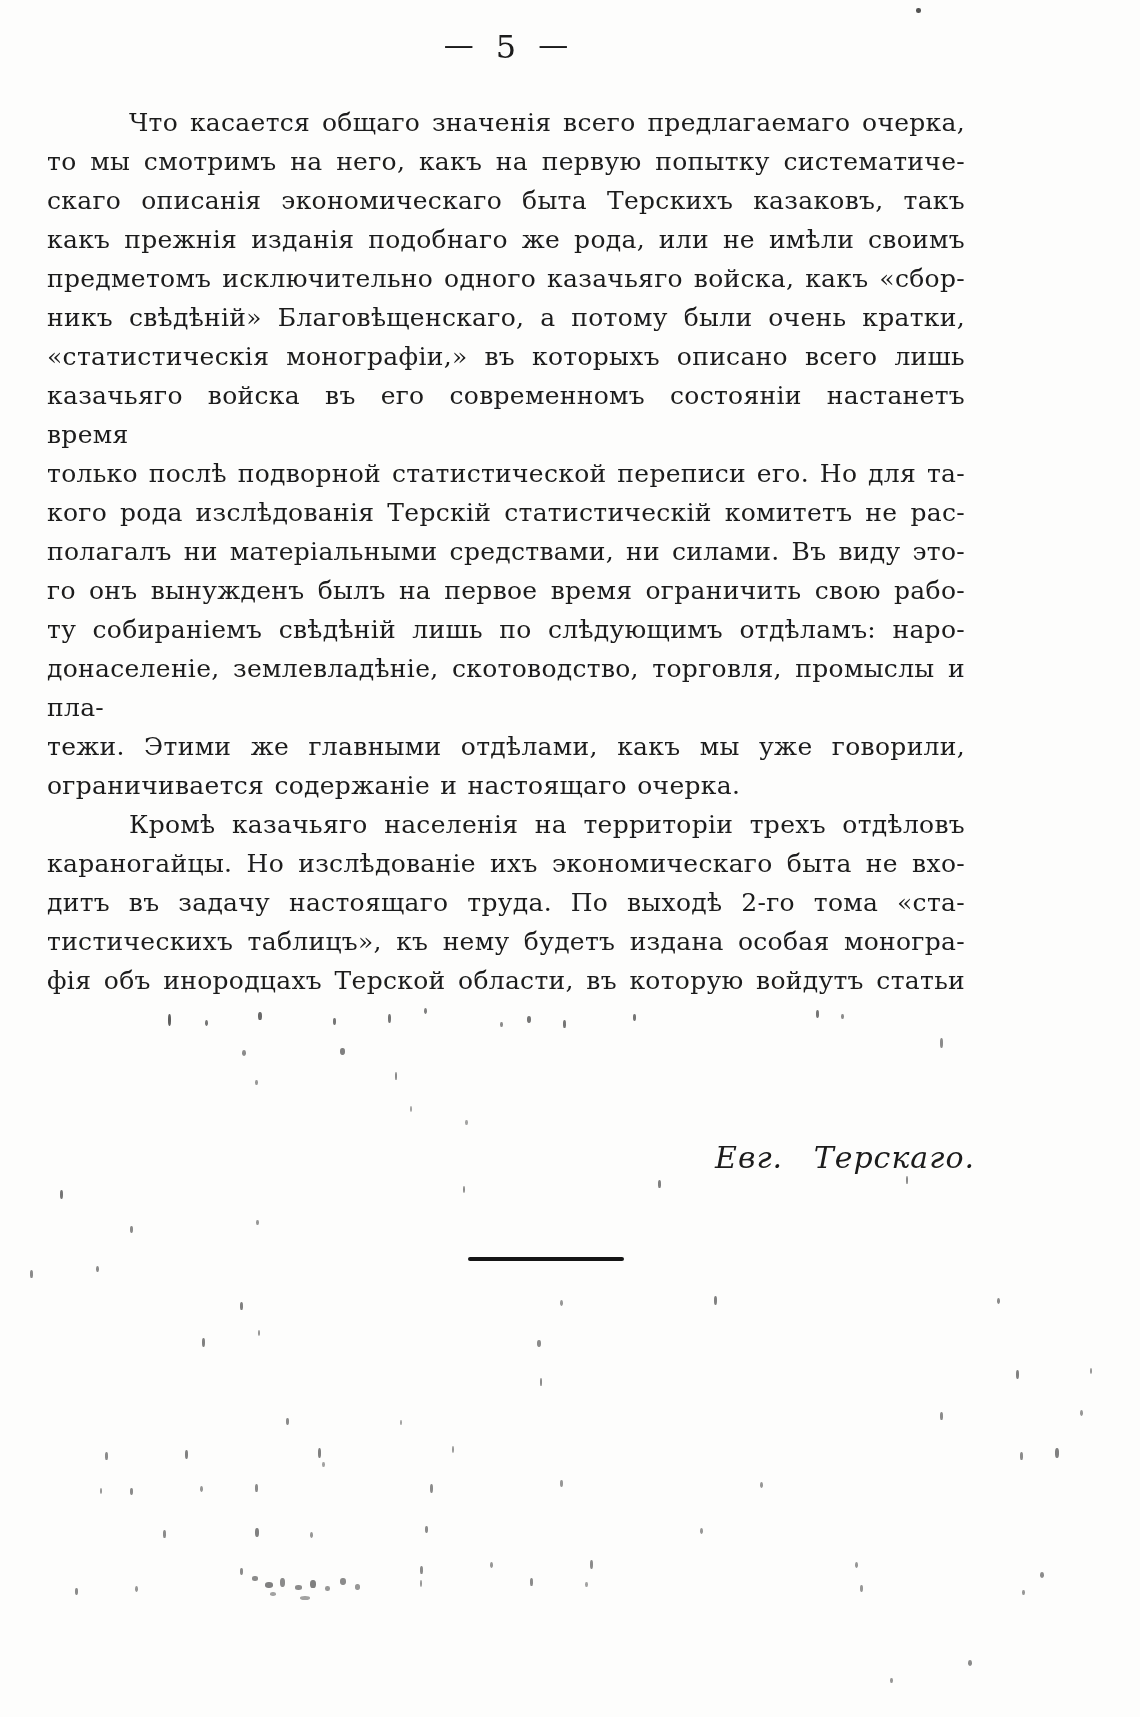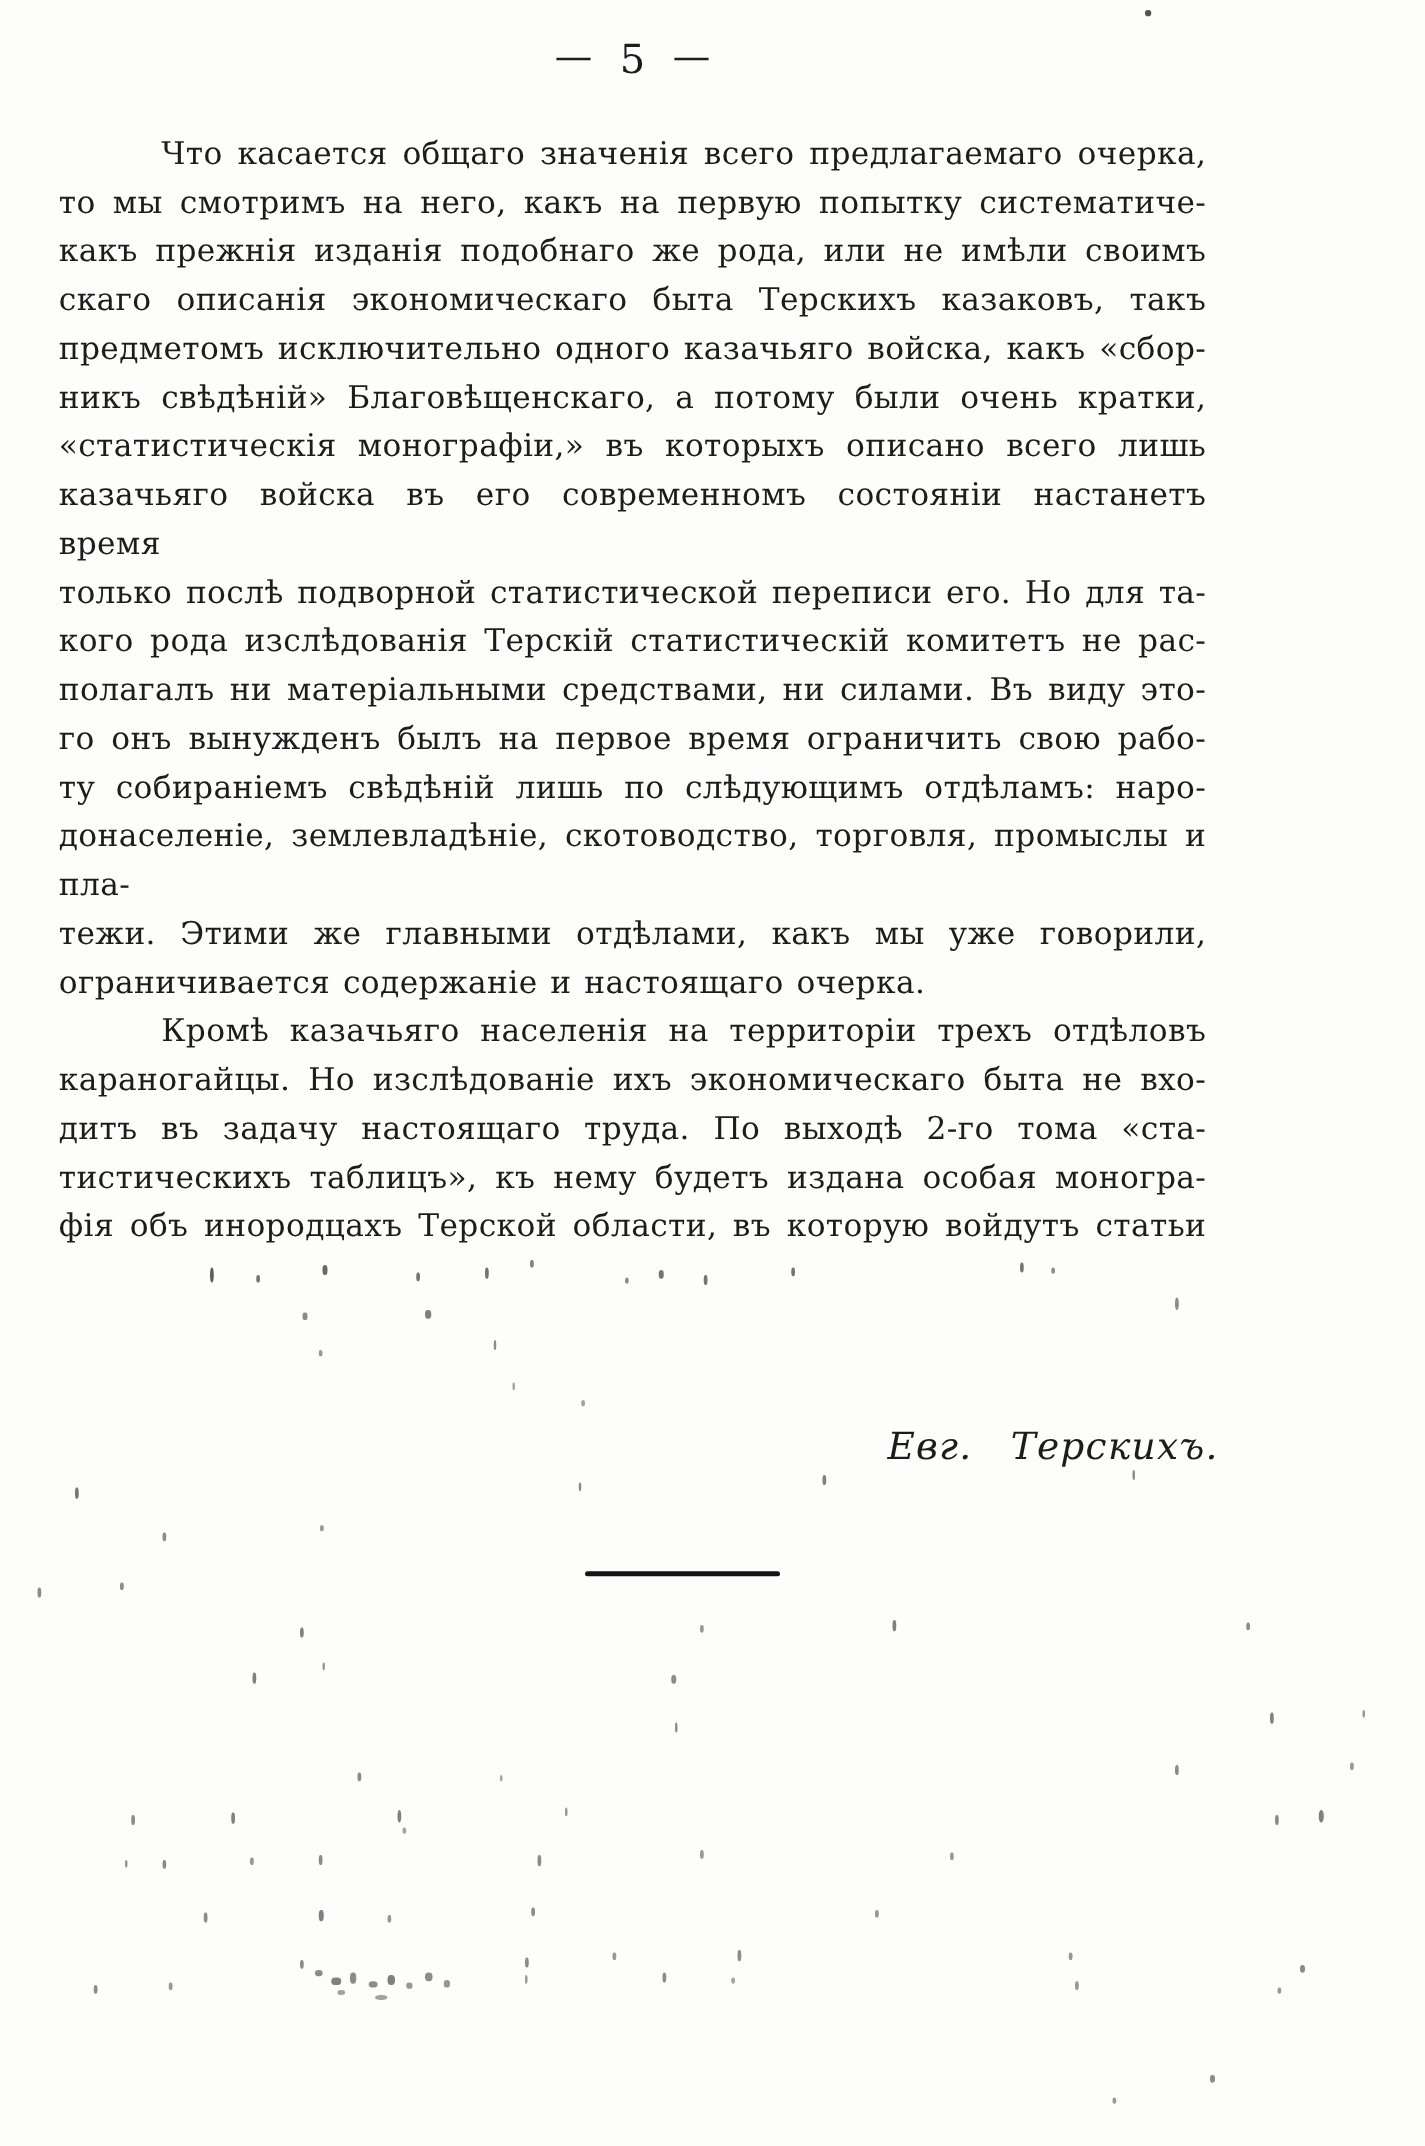--- a/index.html
+++ b/index.html
@@ -67,22 +67,22 @@
 <div class="page">
 
   <header class="page-header">
     <span class="dash">—</span><span class="page-num">5</span><span class="dash">—</span>
   </header>
 
   <main class="text-block">
       <div class="paragraph">
         <div class="line para-first">Что касается общаго значенія всего предлагаемаго очерка,</div>
         <div class="line">то мы смотримъ на него, какъ на первую попытку систематиче-</div>
+        <div class="line">скаго описанія экономическаго быта Терскихъ казаковъ, такъ</div>
         <div class="line">какъ прежнія изданія подобнаго же рода, или не имѣли своимъ</div>
-        <div class="line">скаго описанія экономическаго быта Терскихъ казаковъ, такъ</div>
         <div class="line">предметомъ исключительно одного казачьяго войска, какъ «сбор-</div>
         <div class="line">никъ свѣдѣній» Благовѣщенскаго, а потому были очень кратки,</div>
         <div class="line">«статистическія монографіи,» въ которыхъ описано всего лишь</div>
         <div class="line">казачьяго войска въ его современномъ состояніи настанетъ время</div>
         <div class="line">только послѣ подворной статистической переписи его. Но для та-</div>
         <div class="line">кого рода изслѣдованія Терскій статистическій комитетъ не рас-</div>
         <div class="line">полагалъ ни матеріальными средствами, ни силами. Въ виду это-</div>
         <div class="line">го онъ вынужденъ былъ на первое время ограничить свою рабо-</div>
         <div class="line">ту собираніемъ свѣдѣній лишь по слѣдующимъ отдѣламъ: наро-</div>
         <div class="line">донаселеніе, землевладѣніе, скотоводство, торговля, промыслы и пла-</div>
@@ -91,21 +91,21 @@
       </div>
       <div class="paragraph">
         <div class="line para-first">Кромѣ казачьяго населенія на территоріи трехъ отдѣловъ</div>
         <div class="line">караногайцы. Но изслѣдованіе ихъ экономическаго быта не вхо-</div>
         <div class="line">дитъ въ задачу настоящаго труда. По выходѣ 2-го тома «ста-</div>
         <div class="line">тистическихъ таблицъ», къ нему будетъ издана особая моногра-</div>
         <div class="line">фія объ инородцахъ Терской области, въ которую войдутъ статьи</div>
       </div>
     </main>
 
-  <div class="signature">Евг. Терскихъ.</div>
+  <div class="signature">Евг. Терскаго.</div>
 
   <div class="divider"></div>
 
   <div id="specks">
       <i class="speck" style="left: 916px; top: 8px; width: 5px; height: 5px; opacity: 0.75;"></i>
       <i class="speck" style="left: 168px; top: 1014px; width: 3px; height: 12px; opacity: 0.7;"></i>
       <i class="speck" style="left: 205px; top: 1020px; width: 3px; height: 6px; opacity: 0.6;"></i>
       <i class="speck" style="left: 258px; top: 1012px; width: 4px; height: 8px; opacity: 0.65;"></i>
       <i class="speck" style="left: 333px; top: 1018px; width: 3px; height: 7px; opacity: 0.6;"></i>
       <i class="speck" style="left: 388px; top: 1014px; width: 3px; height: 9px; opacity: 0.6;"></i>

